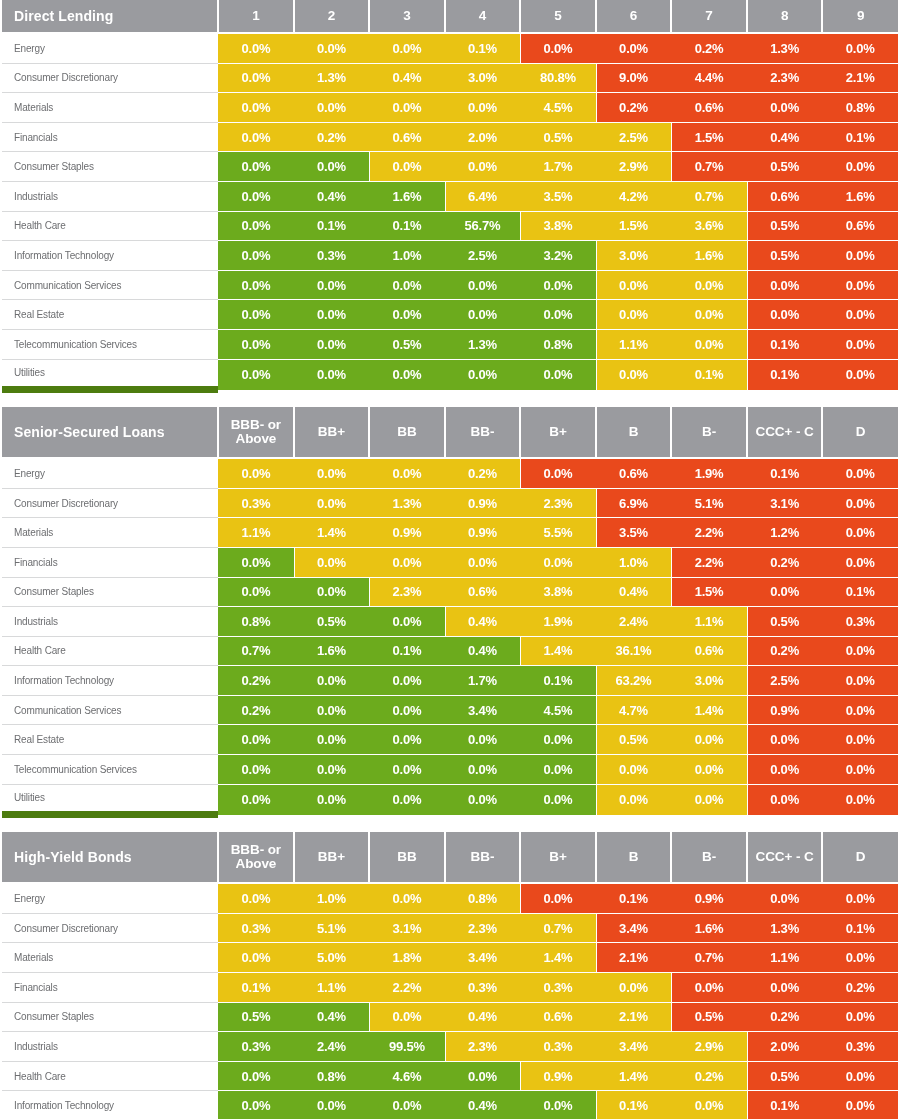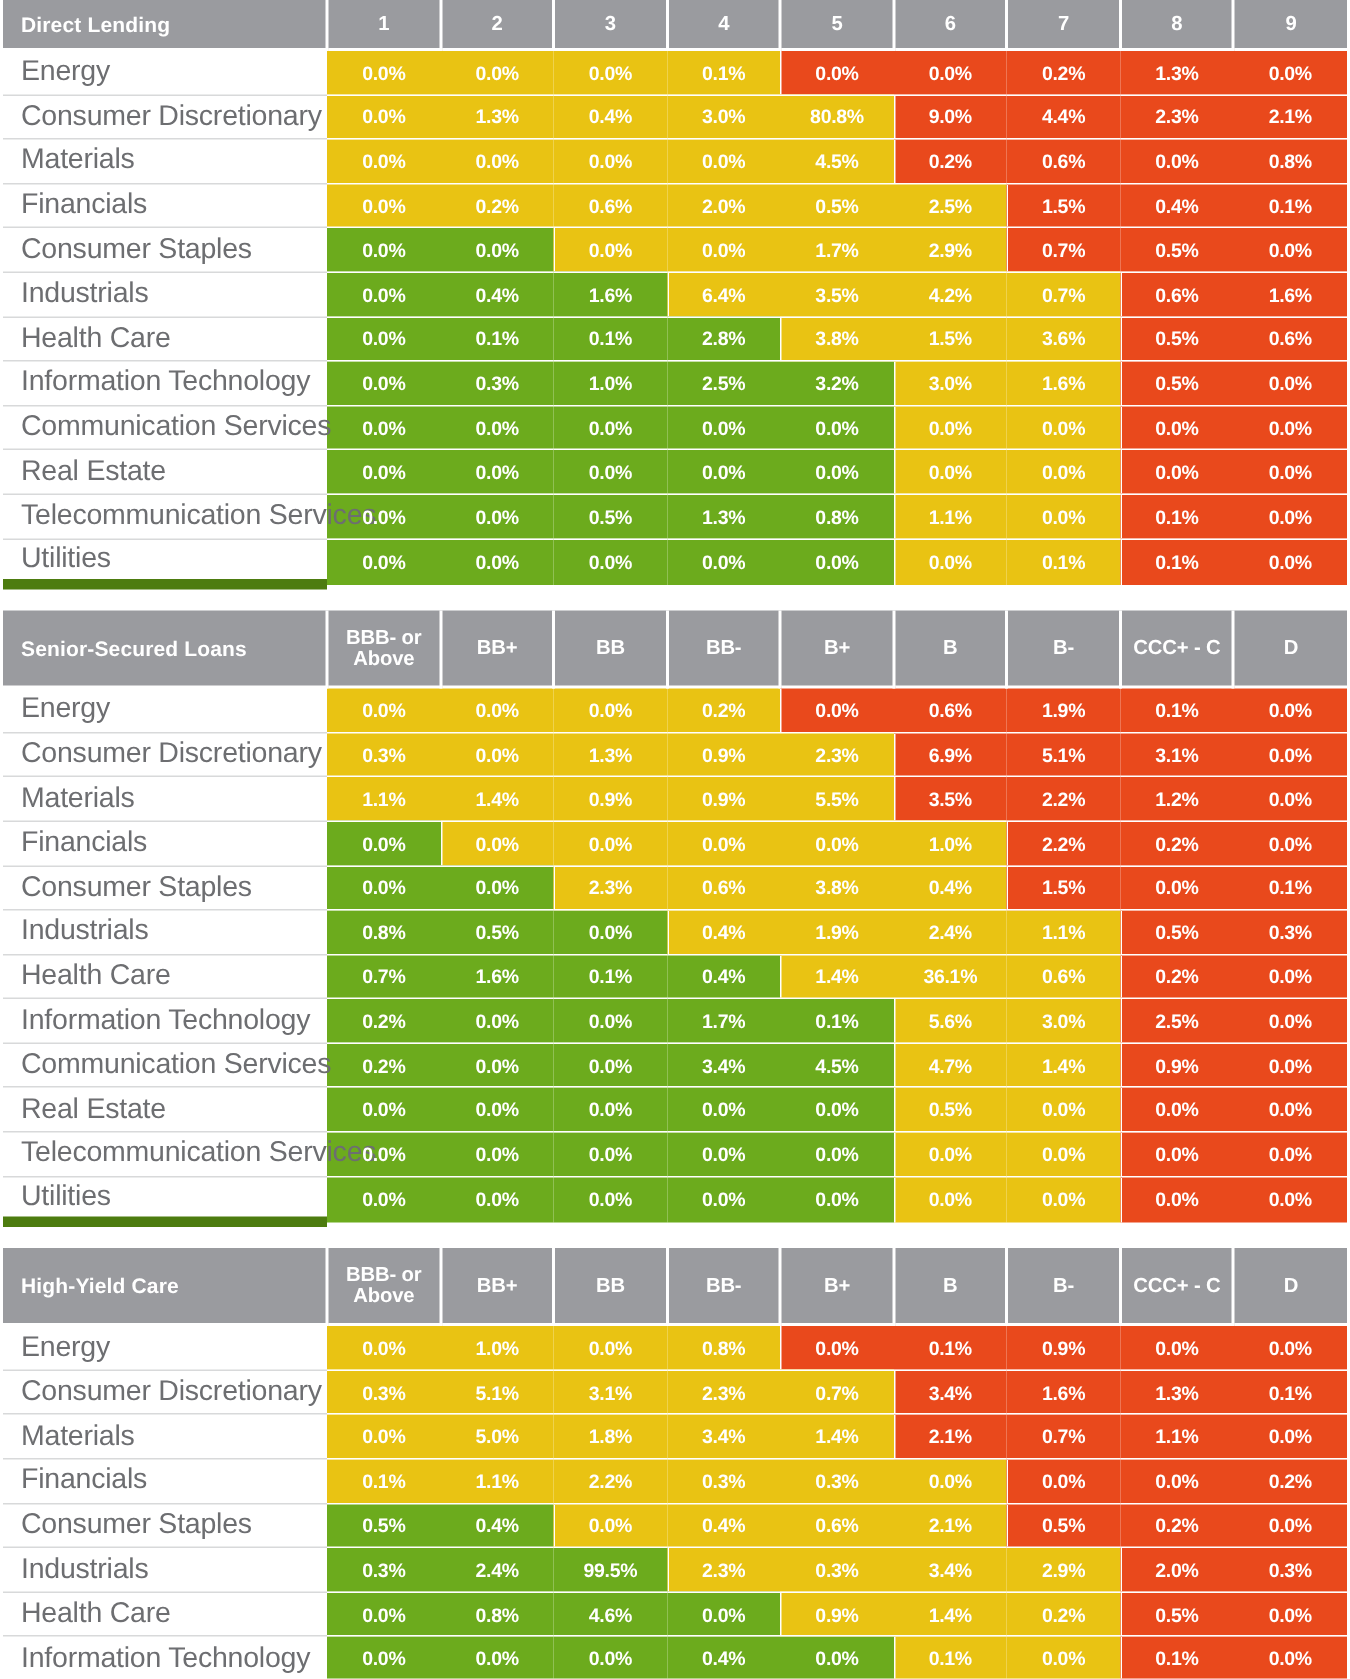--- a/index.html
+++ b/index.html
@@ -54,21 +54,21 @@
     padding-left: 12px;
     font-size: 14px;
     letter-spacing: 0.1px;
   }
   .tbl-tall tr.hdr th { height: 46px; }
 
   
   td.rowlabel {
     background: #ffffff;
     color: #6d6e71;
-    font-size: 19px;
+    font-size: 10px;
     text-align: left;
     padding: 0 4px 0 12px;
     height: 26.6px;
     border-bottom: 1px solid #d8d9da;
     white-space: nowrap;
     letter-spacing: -0.15px;
   }
   td.val {
     color: #ffffff;
     font-size: 13px;
@@ -192,21 +192,21 @@
               <td class="val c-yellow">4.2%</td>
               <td class="val c-yellow">0.7%</td>
               <td class="val c-red seg-start">0.6%</td>
               <td class="val c-red">1.6%</td>
             </tr>
             <tr>
               <td class="rowlabel">Health Care</td>
               <td class="val c-green">0.0%</td>
               <td class="val c-green">0.1%</td>
               <td class="val c-green">0.1%</td>
-              <td class="val c-green">2.8%</td>
+              <td class="val c-green">56.7%</td>
               <td class="val c-yellow seg-start">3.8%</td>
               <td class="val c-yellow">1.5%</td>
               <td class="val c-yellow">3.6%</td>
               <td class="val c-red seg-start">0.5%</td>
               <td class="val c-red">0.6%</td>
             </tr>
             <tr>
               <td class="rowlabel">Information Technology</td>
               <td class="val c-green">0.0%</td>
               <td class="val c-green">0.3%</td>
@@ -382,21 +382,21 @@
               <td class="val c-red seg-start">0.2%</td>
               <td class="val c-red">0.0%</td>
             </tr>
             <tr>
               <td class="rowlabel">Information Technology</td>
               <td class="val c-green">0.2%</td>
               <td class="val c-green">0.0%</td>
               <td class="val c-green">0.0%</td>
               <td class="val c-green">1.7%</td>
               <td class="val c-green">0.1%</td>
-              <td class="val c-yellow seg-start">5.6%</td>
+              <td class="val c-yellow seg-start">63.2%</td>
               <td class="val c-yellow">3.0%</td>
               <td class="val c-red seg-start">2.5%</td>
               <td class="val c-red">0.0%</td>
             </tr>
             <tr>
               <td class="rowlabel">Communication Services</td>
               <td class="val c-green">0.2%</td>
               <td class="val c-green">0.0%</td>
               <td class="val c-green">0.0%</td>
               <td class="val c-green">3.4%</td>
@@ -454,21 +454,21 @@
             <col class="data-col">
             <col class="data-col">
             <col class="data-col">
             <col class="data-col">
             <col class="data-col">
             <col class="data-col">
             <col class="data-col">
           </colgroup>
           <thead>
             <tr class="hdr">
-              <th class="title-cell">High-Yield Care</th>
+              <th class="title-cell">High-Yield Bonds</th>
               <th>BBB- or Above</th>
               <th>BB+</th>
               <th>BB</th>
               <th>BB-</th>
               <th>B+</th>
               <th>B</th>
               <th>B-</th>
               <th>CCC+ - C</th>
               <th>D</th>
             </tr>

